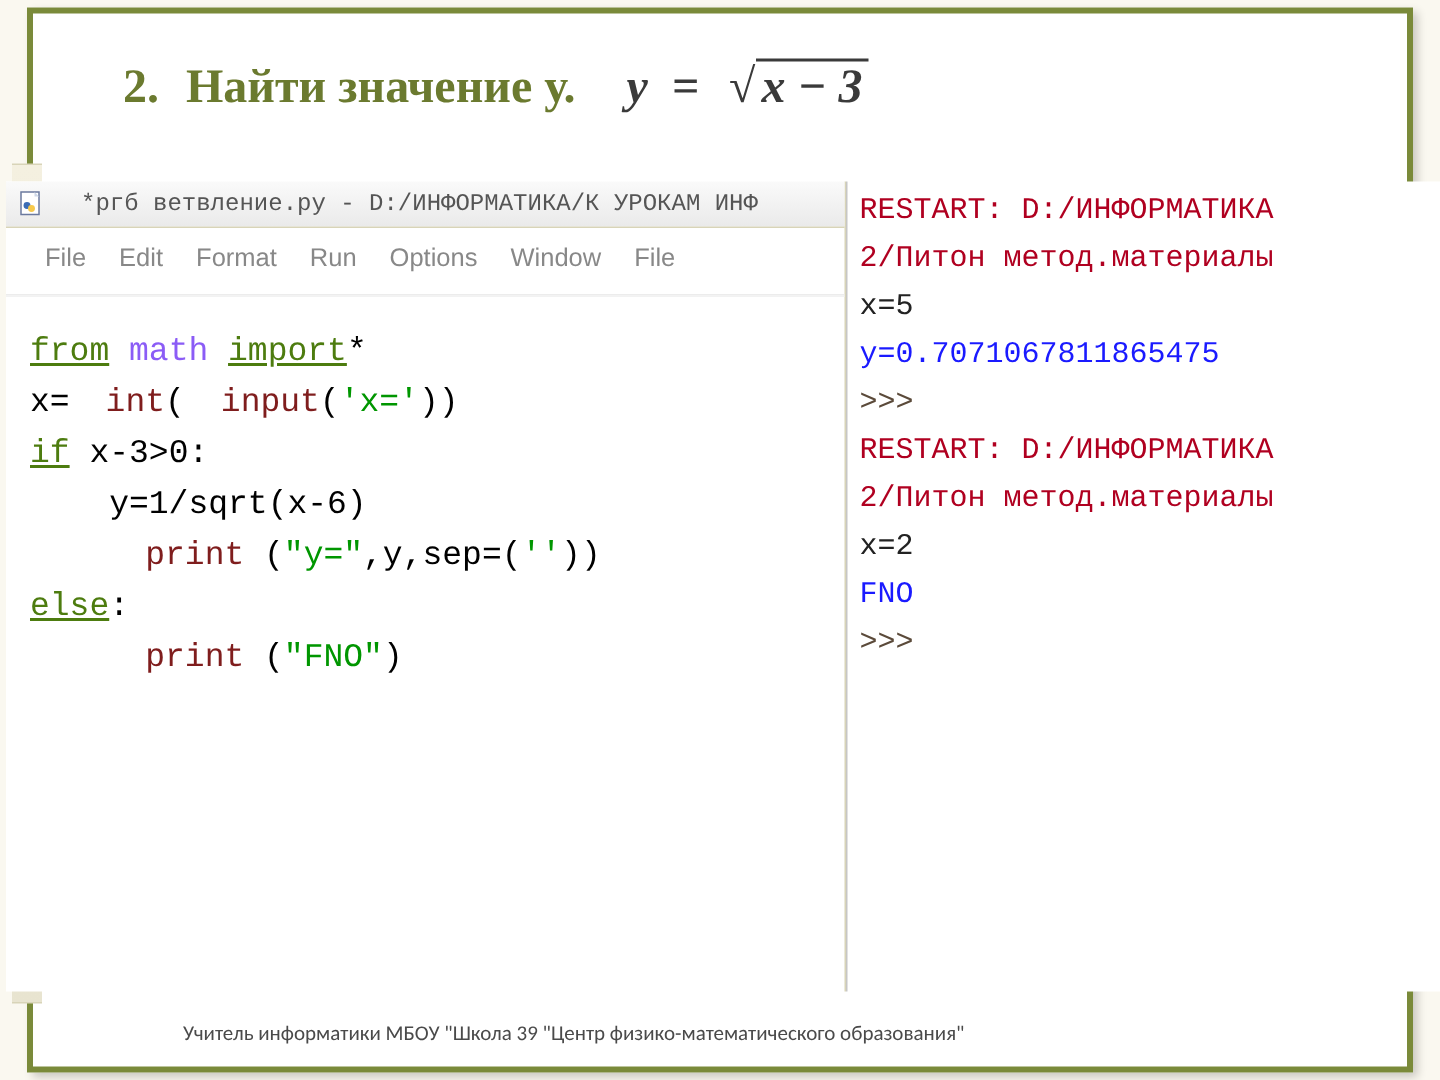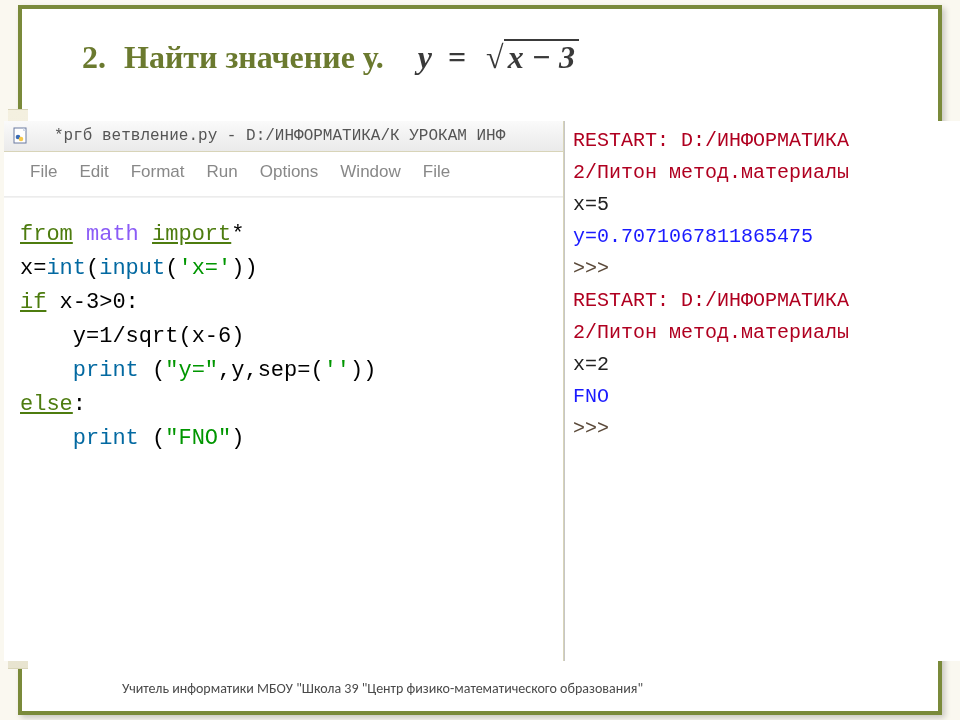--- a/index.html
+++ b/index.html
@@ -97,21 +97,21 @@
     flex:1;
     padding: 20px 10px 10px 16px;
     font-family: 'Courier New', monospace;
     font-size: 22px;
     line-height: 34px;
     color:#000;
     border-top:1px solid #f2f2f2;
     white-space:pre;
   }
   .kw-orange { color:#4d7c0f;text-decoration:underline; }
-  .kw-purple { color:#0369a1; }
+  .kw-purple { color:#7f1d1d;margin-left:24px; }
   .kw-blue   { color:#8b5cf6; }
   .kw-green  { color:#009600; }
   .shell-col .restart { color:#b00020; }
   .shell-col .plain   { color:#222; }
   .shell-col .input   { color:#1a1aff; }
   .shell-col .prompt  { color:#5b4a3a; }
   .footer {
     position:absolute;
     left: 100px;
     bottom: 14px;

